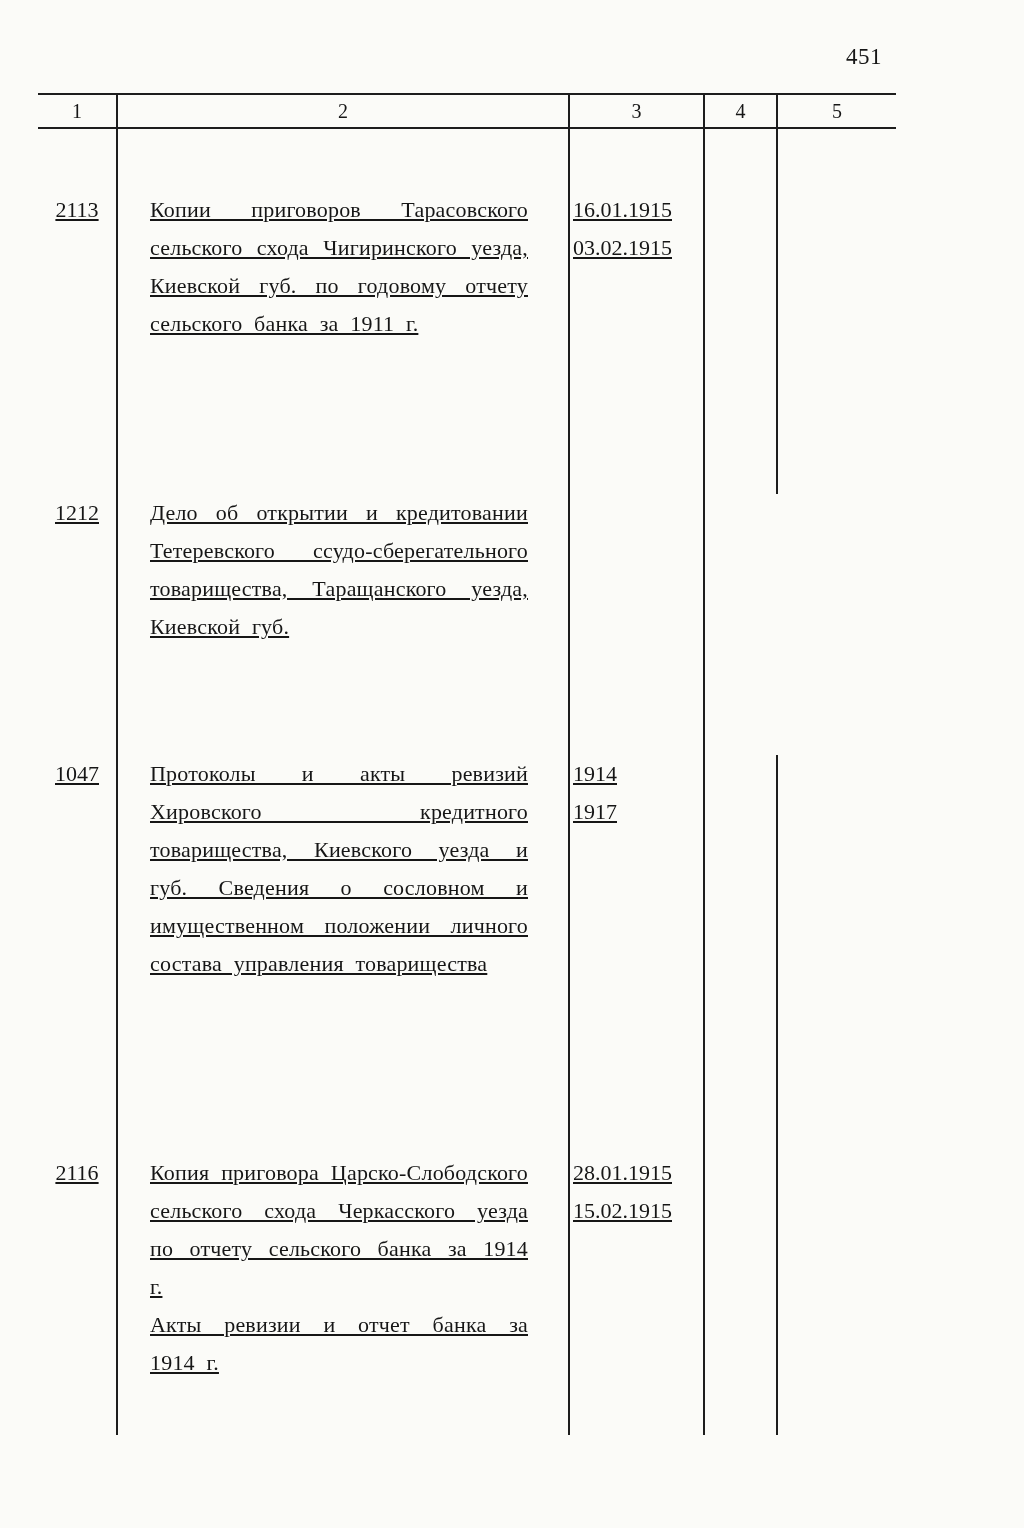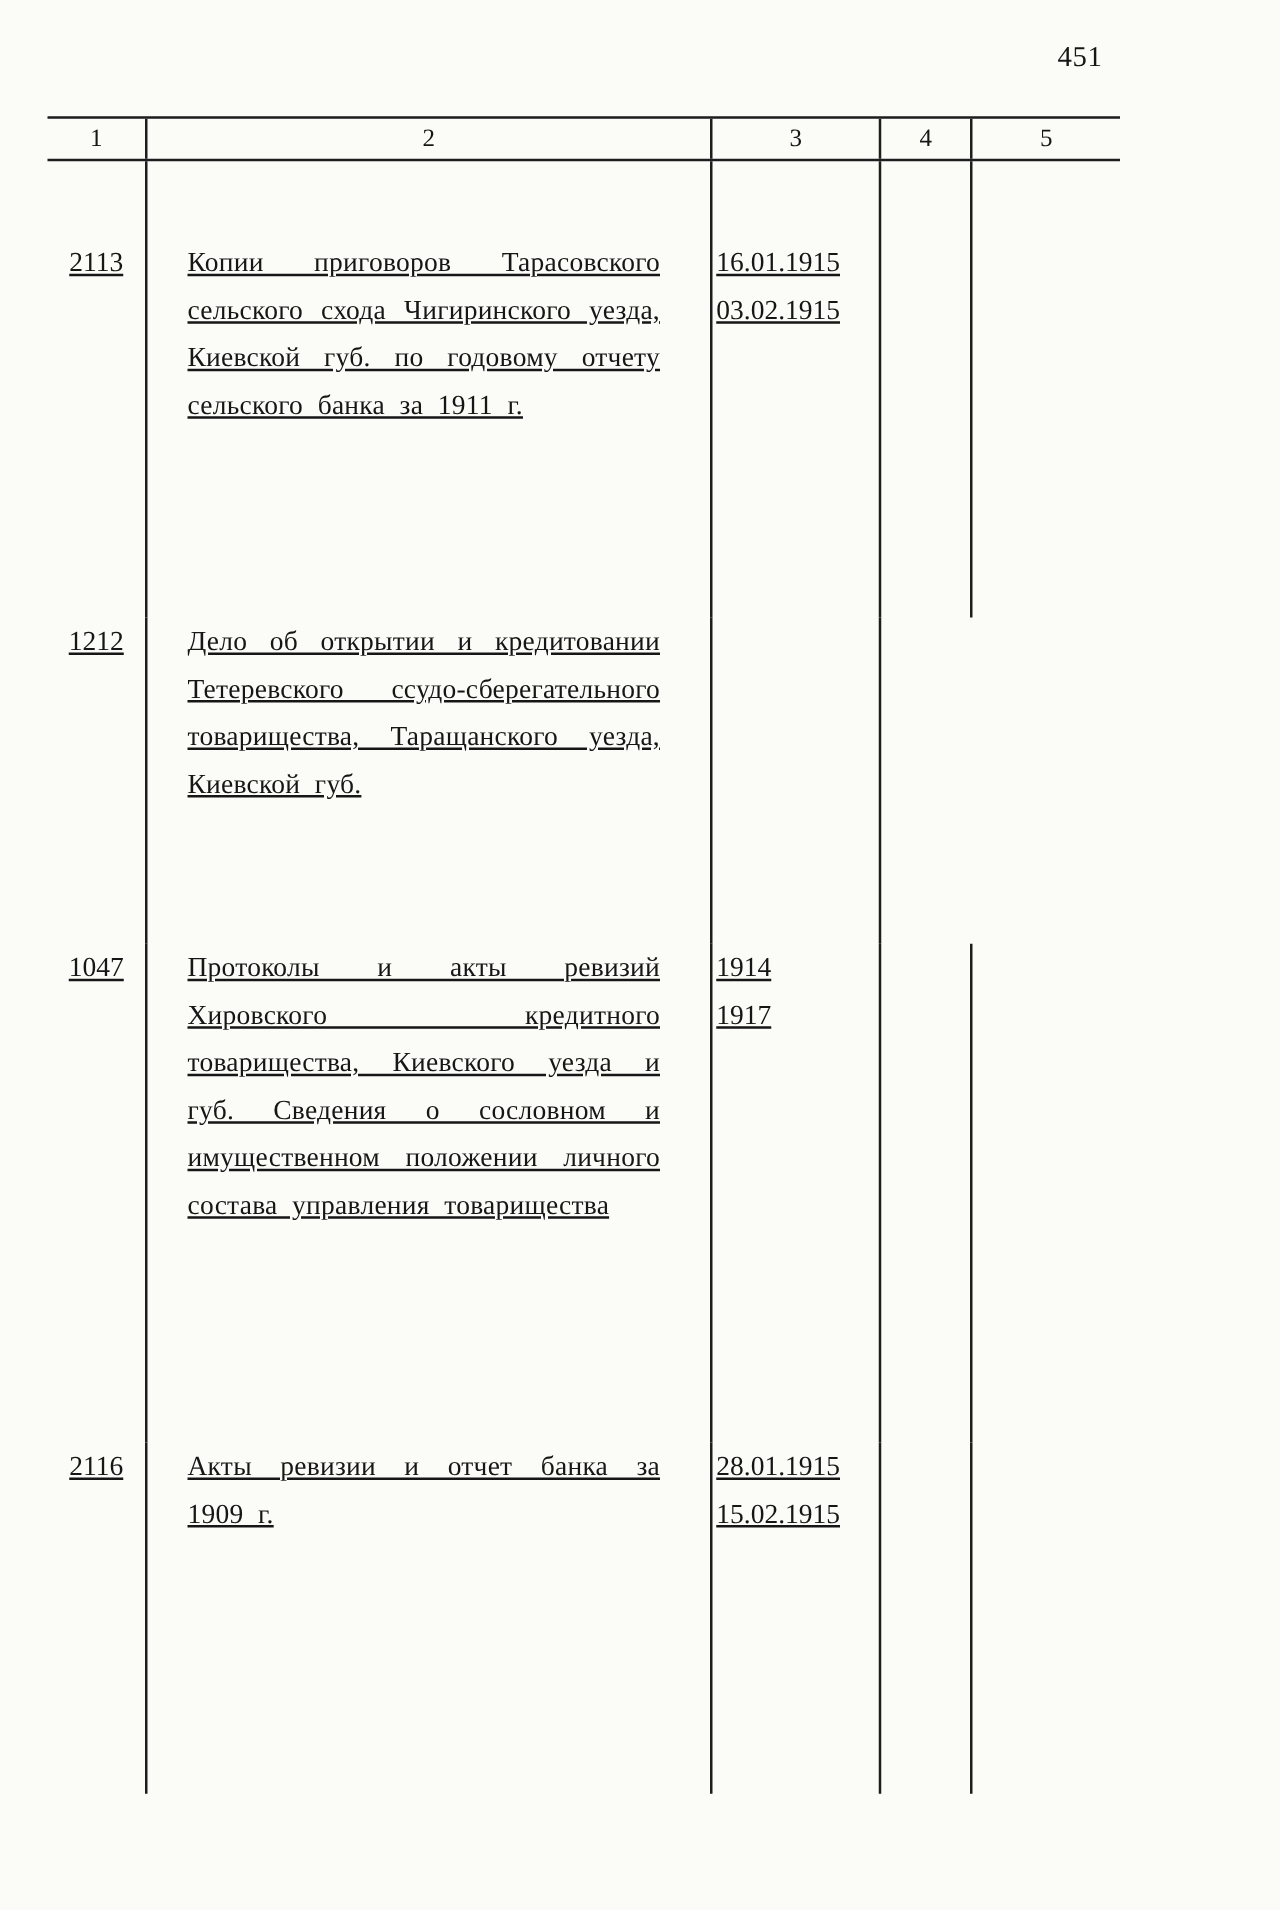--- a/index.html
+++ b/index.html
@@ -8,21 +8,21 @@
     height: 1528px;
     background: #fbfbf8;
     font-family: "Liberation Serif", serif;
     color: #161616;
     position: relative;
     overflow: hidden;
   }
 
   .page-number {
     position: absolute;
-    top: 33px;
+    top: 44px;
     right: 142px;
     font-size: 23px;
     letter-spacing: 0.5px;
   }
 
   .table {
     position: absolute;
     left: 38px;
     top: 93px;
     width: 858px;
@@ -129,21 +129,22 @@
             <div class="date">1914</div>
             <div class="date">1917</div>
           </div>
     <div class="cell c4"></div>
     <div class="cell c5"></div>
   </div>
 
   <div class="row">
     <div class="cell c1"><span class="num">2116</span></div>
     <div class="cell c2">
-            <p class="para">Акты ревизии и отчет банка за 1909 г.</p>
+            <p class="para">Копия приговора Царско-Слободского сельского схода Черкасского уезда по отчету сельского банка за 1914 г.</p>
+            <p class="para">Акты ревизии и отчет банка за 1914 г.</p>
           </div>
     <div class="cell c3">
             <div class="date">28.01.1915</div>
             <div class="date">15.02.1915</div>
           </div>
     <div class="cell c4"></div>
     <div class="cell c5"></div>
   </div>
 </div>
   </div>

